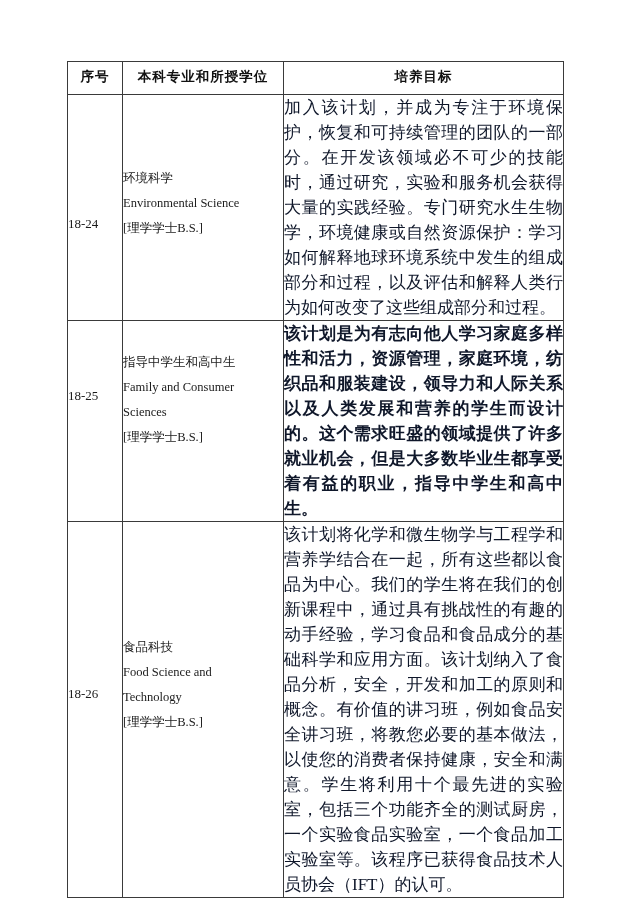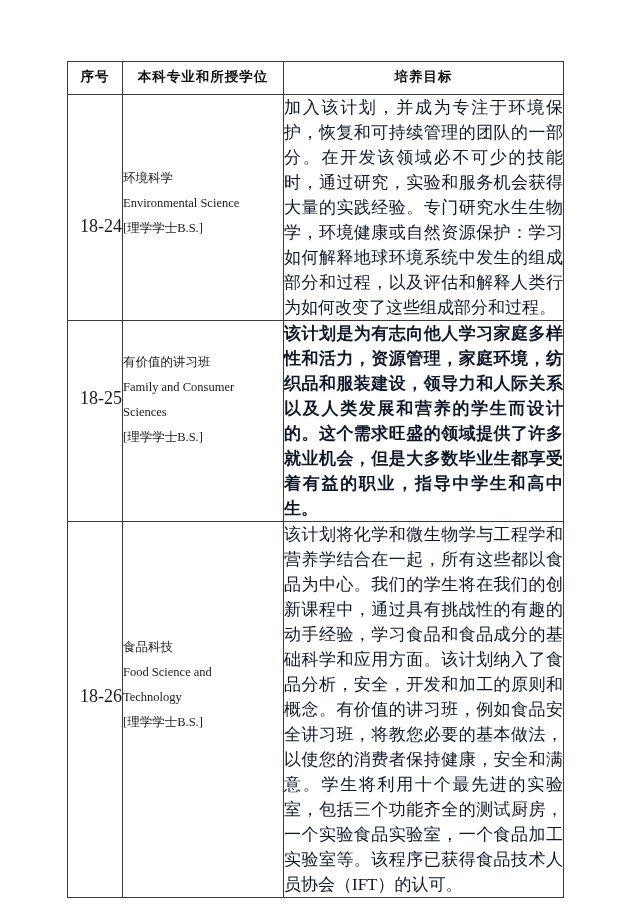--- a/index.html
+++ b/index.html
@@ -58,22 +58,22 @@
     font-size: 13.5px;
     line-height: 30px;
     height: 32px;
     letter-spacing: 1px;
     color: #111;
     margin-top: 24px;
   }
 
   
   td.no-cell {
-    text-align: right;
-    font-size: 18px;
+    text-align: left;
+    font-size: 13px;
     padding: 0 0 0 3px;
     color: #1a1a1a;
   }
   td.no-cell .no-inner {
     display: block;
   }
 
   td.major-cell {
     padding: 0 6px 0 8px;
     font-size: 12.5px;
@@ -166,21 +166,21 @@
             <p>加入该计划，并成为专注于环境保护，恢复和可持续管理的团队的一部分。在开发该领域必不可少的技能时，通过研究，实验和服务机会获得大量的实践经验。专门研究水生生物学，环境健康或自然资源保护：学习如何解释地球环境系统中发生的组成部分和过程，以及评估和解释人类行为如何改变了这些组成部分和过程。</p>
           </td>
         </tr>
 
         <tr class="row-2">
           <td class="no-cell">
             <span class="no-inner">18-25</span>
           </td>
           <td class="major-cell">
             <span class="major-inner">
-              <span class="major-line">有价值的讲习班</span>
+              <span class="major-line">指导中学生和高中生</span>
               <span class="major-line">Family and Consumer</span>
               <span class="major-line">Sciences</span>
               <span class="major-line">[理学学士B.S.]</span>
             </span>
           </td>
           <td class="goal-cell">
             <p>该计划是为有志向他人学习家庭多样性和活力，资源管理，家庭环境，纺织品和服装建设，领导力和人际关系以及人类发展和营养的学生而设计的。这个需求旺盛的领域提供了许多就业机会，但是大多数毕业生都享受着有益的职业，指导中学生和高中生。</p>
           </td>
         </tr>
 

